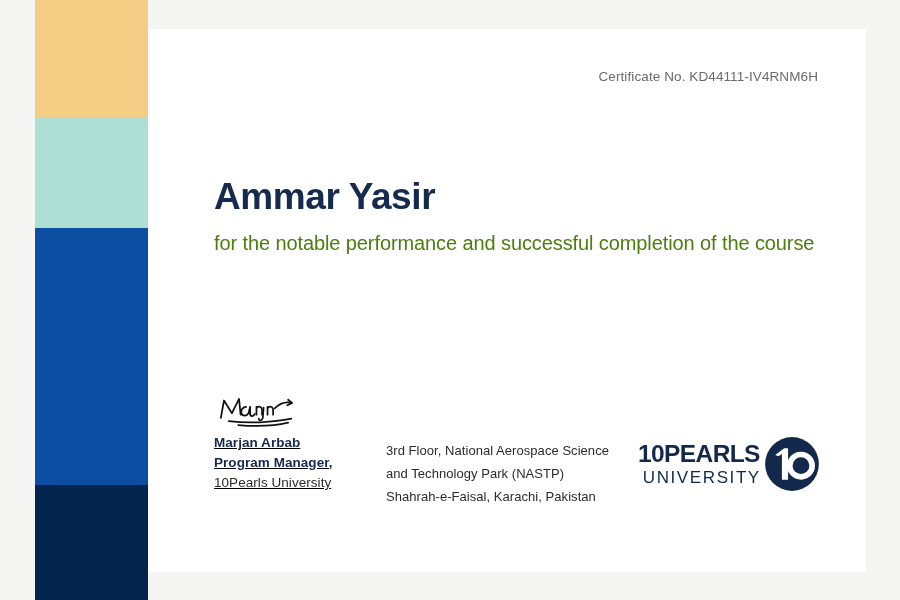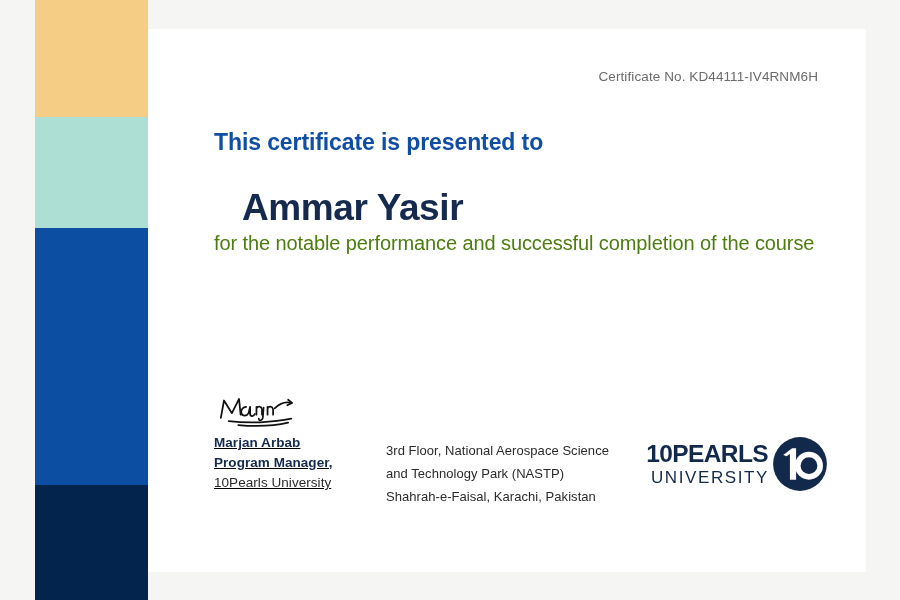--- a/index.html
+++ b/index.html
@@ -78,26 +78,25 @@
     top: 100px;
     font-size: 23px;
     font-weight: bold;
     color: #0f4ea4;
     letter-spacing: -0.1px;
   }
 
   #recipient-name {
     position: absolute;
     left: 66px;
-    top: 158px;
+    top: 147px;
     font-size: 37px;
     font-weight: bold;
     color: #152a4e;
     letter-spacing: -0.4px;
-    margin-left: 28px;
   }
 
   #course-intro-line {
     position: absolute;
     left: 66px;
     top: 203px;
     font-size: 20px;
     color: #4d7c0f;
     letter-spacing: -0.1px;
   }
@@ -178,21 +177,21 @@
 
   
   #logo-block {
     position: absolute;
     left: 490px;
     top: 65px;
     width: 190px;
     height: 60px;
     display: flex;
     align-items: center;
-    justify-content: flex-end;
+    justify-content: flex-start;
   }
   #logo-wordmark {
     display: flex;
     flex-direction: column;
     align-items: flex-end;
     line-height: 1;
     margin-right: 4px;
   }
   #logo-wordmark-primary {
     font-size: 24.5px;
@@ -225,21 +224,20 @@
     <div class="band" id="band-yellow" style="background: rgb(245, 205, 133);"></div>
     <div class="band" id="band-mint" style="background: rgb(174, 223, 213);"></div>
     <div class="band" id="band-blue" style="background: rgb(11, 78, 162);"></div>
     <div class="band" id="band-navy" style="background: rgb(3, 36, 77);"></div>
   </div>
 
   <div id="certificate-content">
 
     <div id="certificate-number">Certificate No. KD44111-IV4RNM6H</div>
 
-    <div id="presented-to-line">This certificate is presented to</div>
 
     <div id="recipient-name">Ammar Yasir</div>
 
     <div id="course-intro-line">for the notable performance and successful completion of the course</div>
 
 
 
     <div id="footer-row">
 
       <div id="signature-block">

